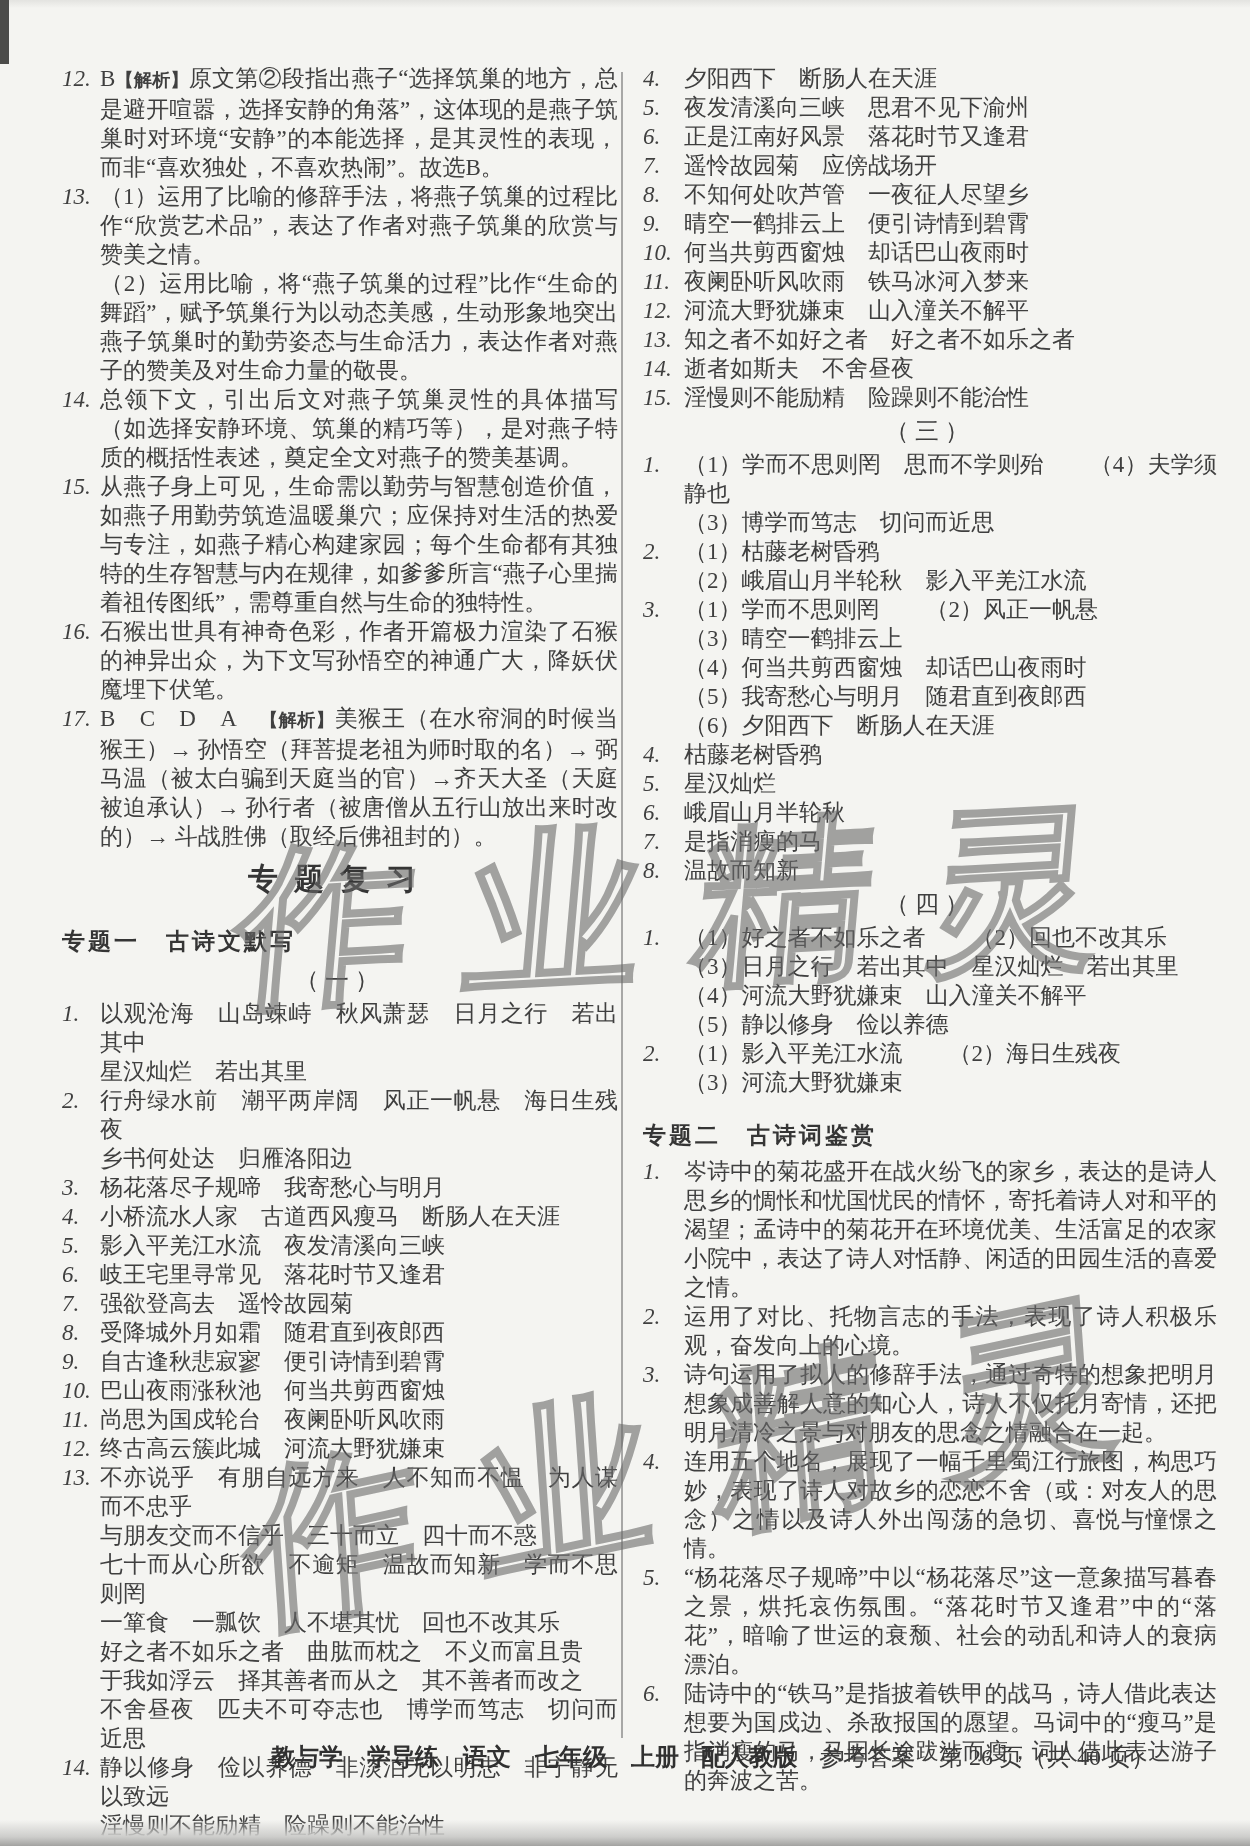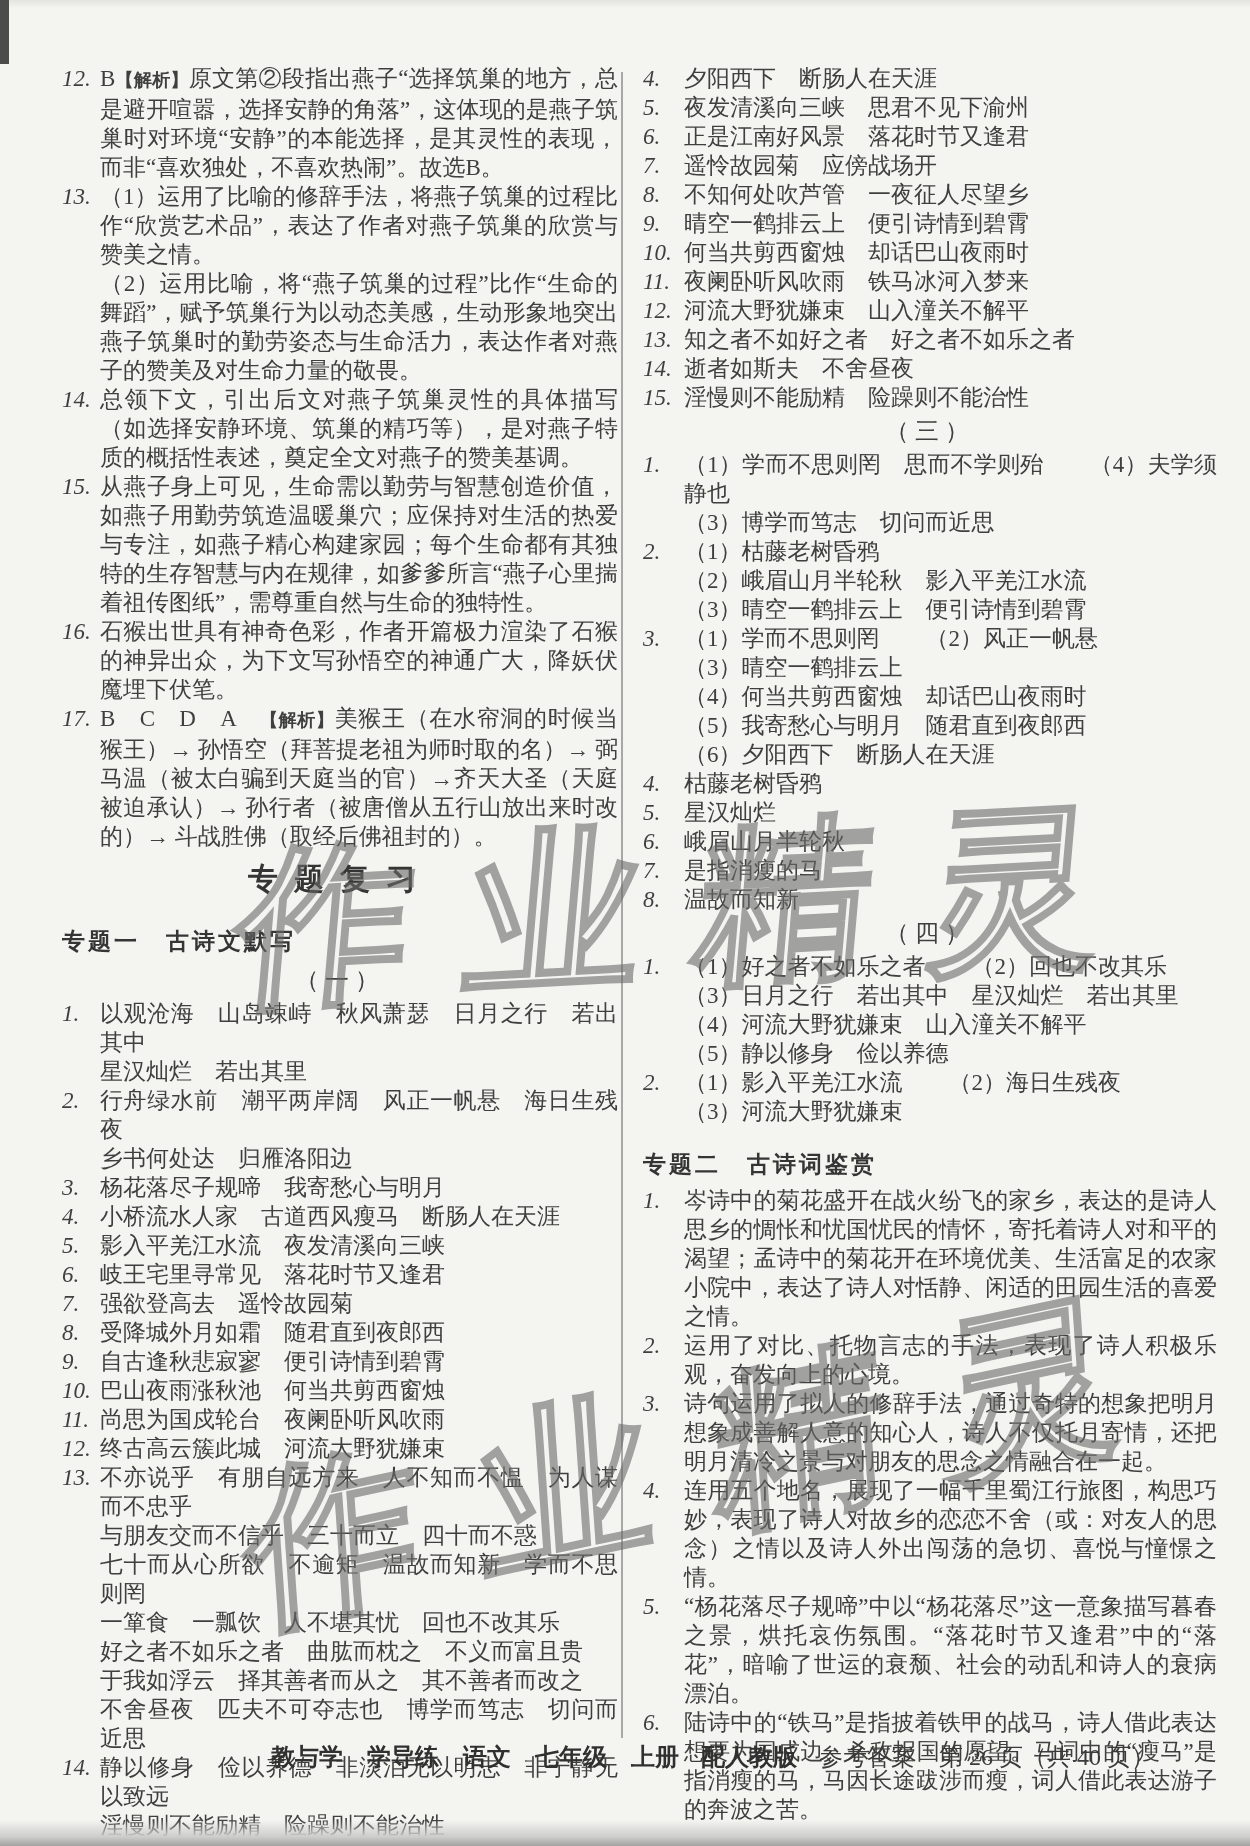--- a/index.html
+++ b/index.html
@@ -275,21 +275,20 @@
           <div class="body">
             <div class="ln">（1）学而不思则罔　思而不学则殆　　（4）夫学须静也</div>
             <div class="ln">（3）博学而笃志　切问而近思</div>
           </div>
         </div>
         <div class="item">
           <div class="num">2.</div>
           <div class="body">
             <div class="ln">（1）枯藤老树昏鸦</div>
             <div class="ln">（2）峨眉山月半轮秋　影入平羌江水流</div>
-            <div class="ln">（3）晴空一鹤排云上　便引诗情到碧霄</div>
           </div>
         </div>
         <div class="item">
           <div class="num">3.</div>
           <div class="body">
             <div class="ln">（1）学而不思则罔　　（2）风正一帆悬</div>
             <div class="ln">（3）晴空一鹤排云上</div>
             <div class="ln">（4）何当共剪西窗烛　却话巴山夜雨时</div>
             <div class="ln">（5）我寄愁心与明月　随君直到夜郎西</div>
             <div class="ln">（6）夕阳西下　断肠人在天涯</div>

